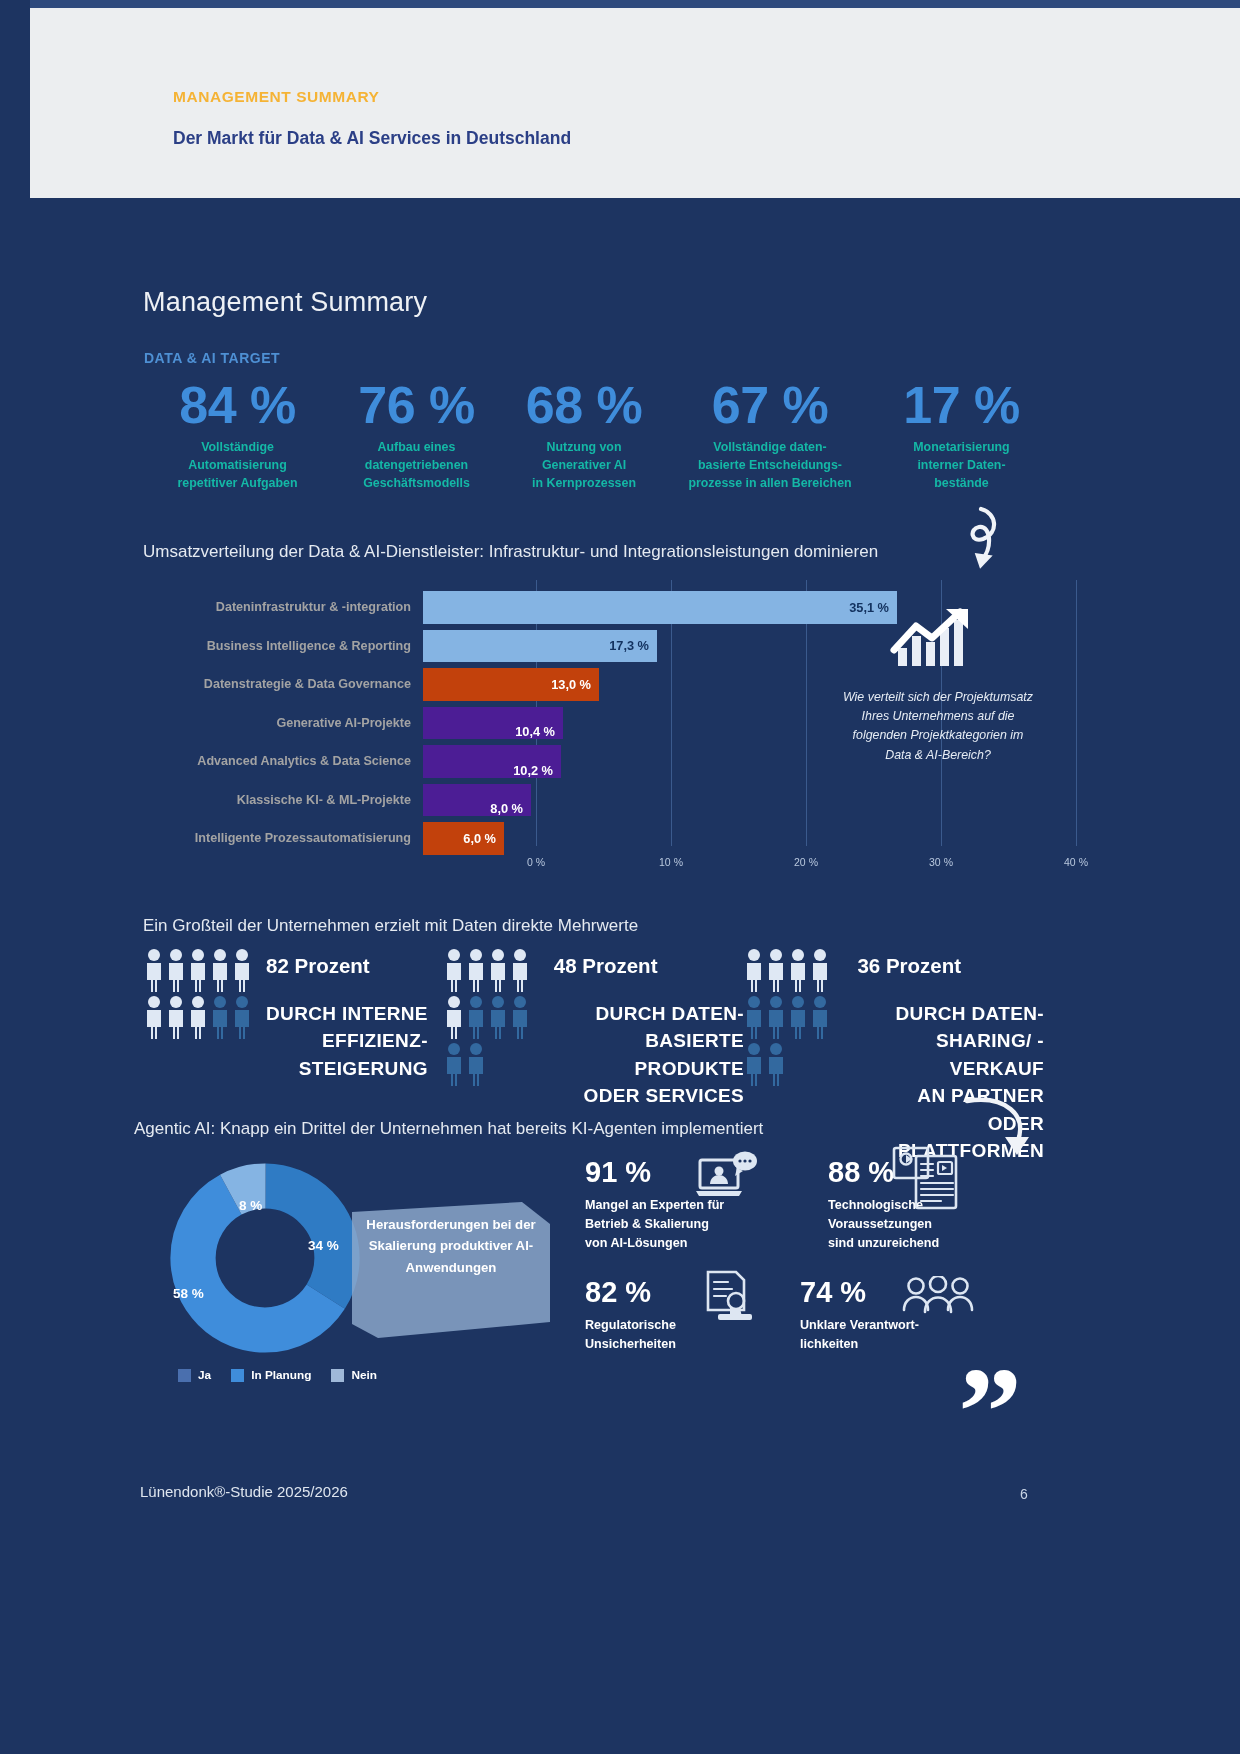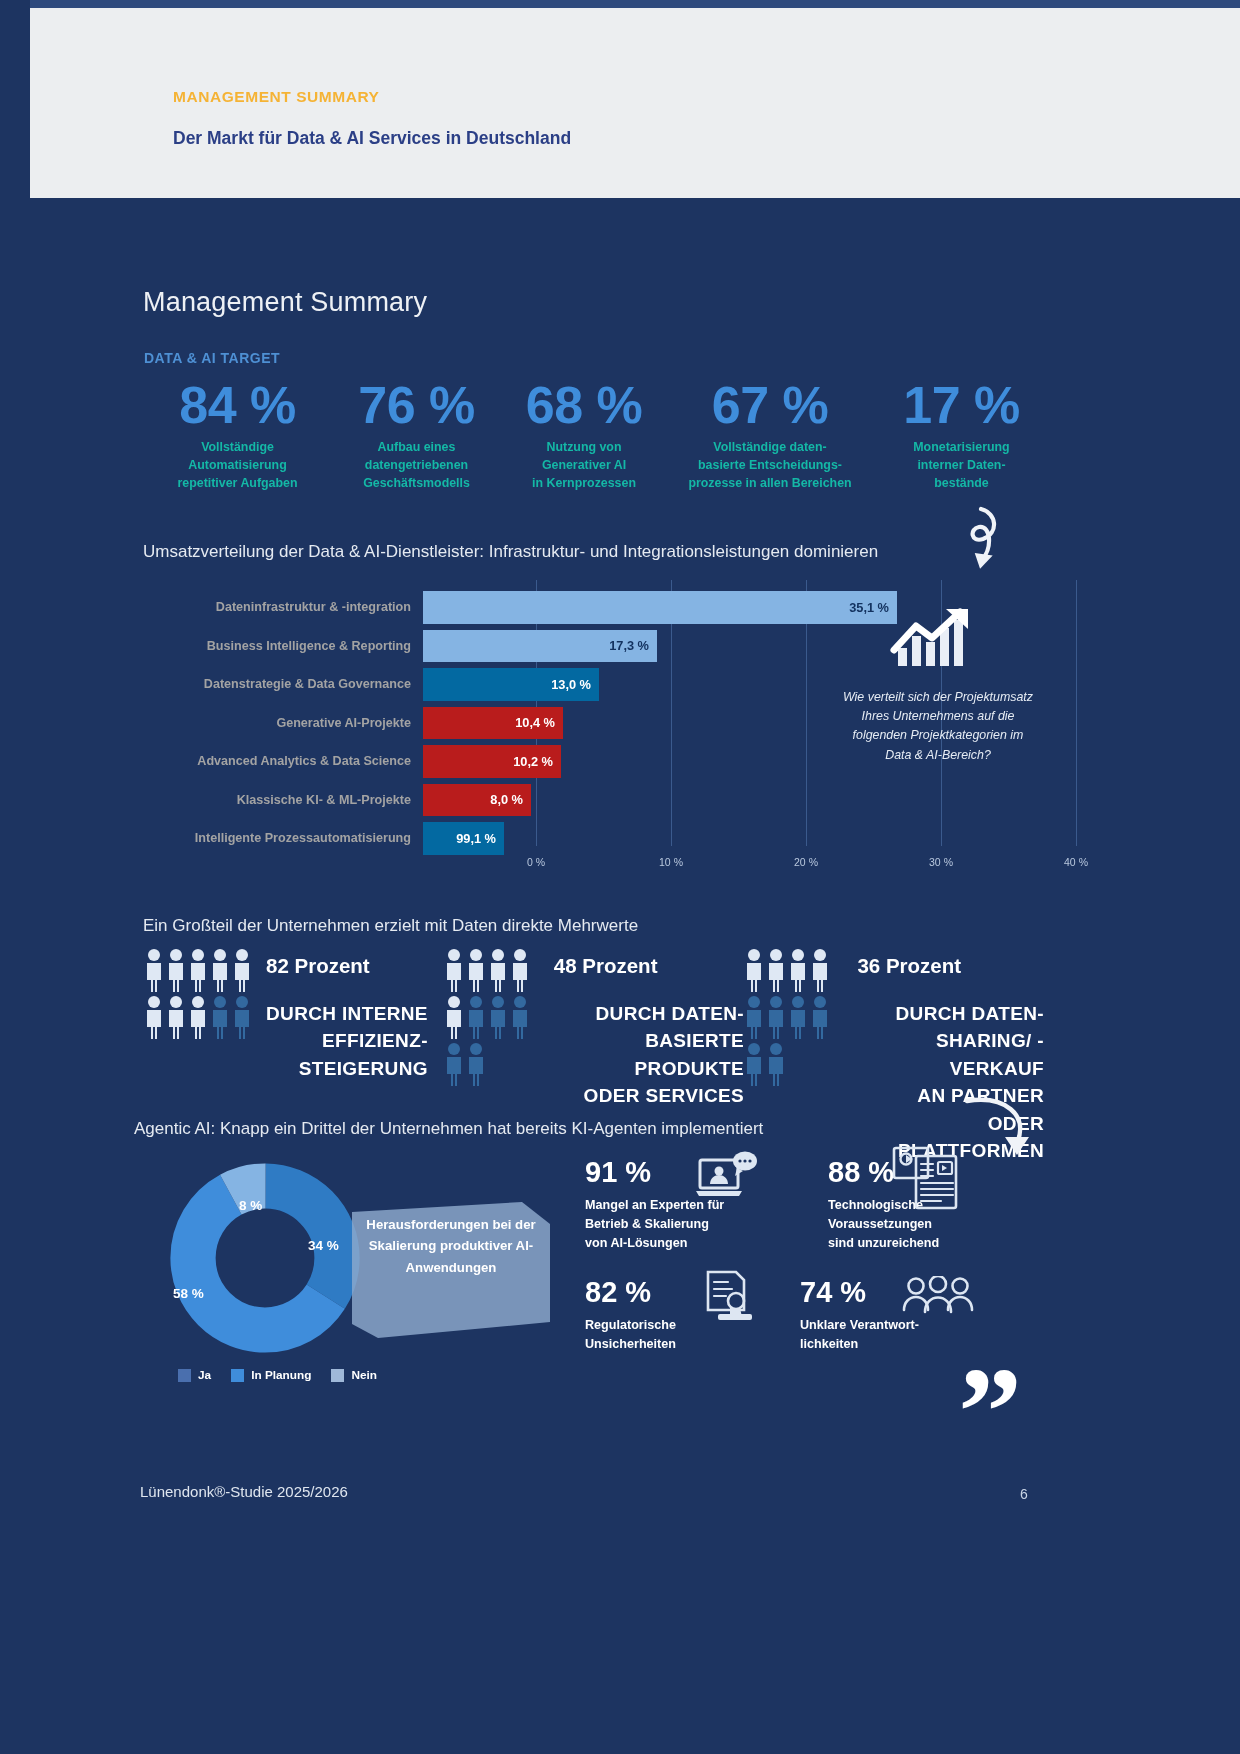--- a/index.html
+++ b/index.html
@@ -87,22 +87,22 @@
     font-size:12.6px; font-weight:bold; color:#a3a3a3; white-space:nowrap;
   }
   .bar-track{ position:relative; height:38.5px; flex:1; }
   .bar{
     position:absolute; left:0; top:3px; height:32.5px;
     display:flex; align-items:center; justify-content:flex-end;
     padding-right:8px;
     font-size:12.8px; font-weight:bold; color:#ffffff;
   }
   .bar.lite{ background:#85b4e3; color:#13325f; }
-  .bar.mid { background:#0369a1;padding-left:21px; }
-  .bar.dark{ background:#b91c1c; }
+  .bar.mid { background:#c2410c;padding-left:21px; }
+  .bar.dark{ background:#4c1d95;align-items:flex-end; }
 
   .gridlines{ position:absolute; left:393px; top:-8px; width:580px; height:278px; }
   .gl{ position:absolute; top:0; width:1px; height:266px; background:#3b5a8d; }
   .axis{ position:absolute; left:393px; top:268px; width:600px; height:22px; }
   .tick{
     position:absolute; top:0; font-size:10.5px; color:#b9c8de;
     transform:translateX(-50%);
   }
 
   
@@ -280,21 +280,21 @@
         <div class="bar-track">
           <div class="bar dark" style="width:108px">
             <span>8,0 %</span>
           </div>
         </div>
       </div>
       <div class="bar-row">
         <div class="bar-label">Intelligente Prozessautomatisierung</div>
         <div class="bar-track">
           <div class="bar mid" style="width:81px">
-            <span>99,1 %</span>
+            <span>6,0 %</span>
           </div>
         </div>
       </div>
     </div>
 
     <div class="axis">
       <div class="tick" style="left:0px">0 %</div>
       <div class="tick" style="left:135px">10 %</div>
       <div class="tick" style="left:270px">20 %</div>
       <div class="tick" style="left:405px">30 %</div>

